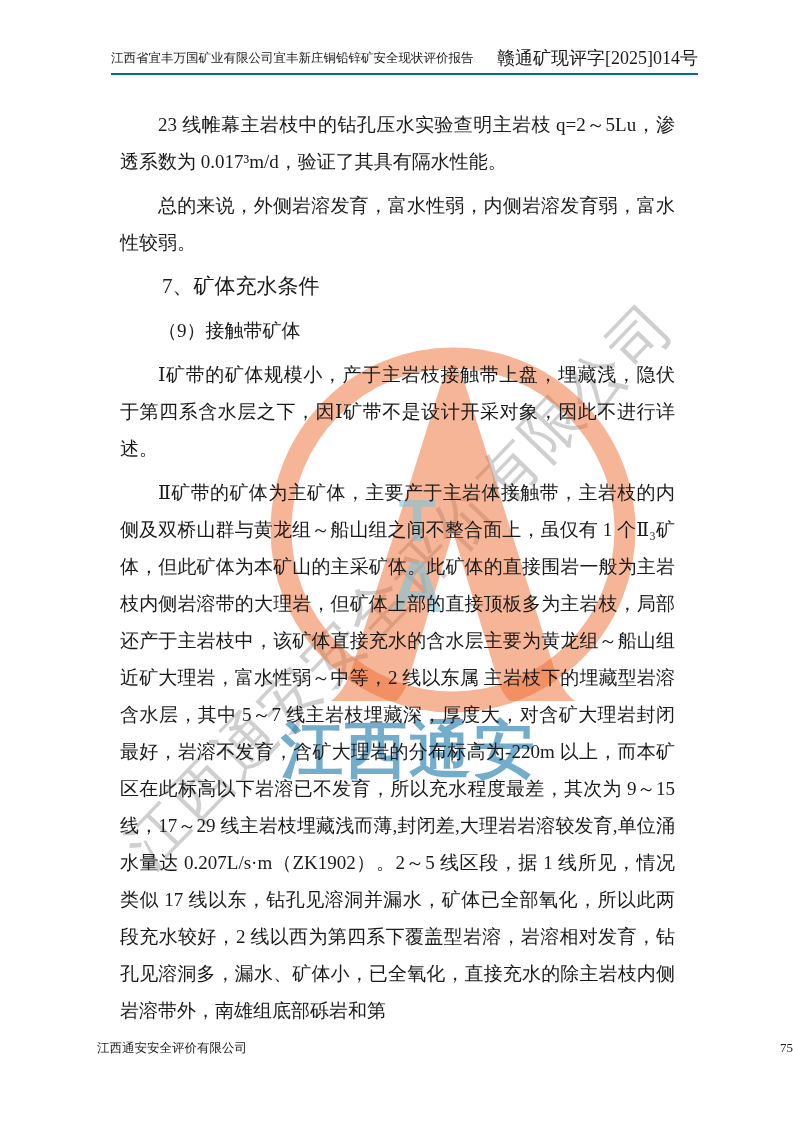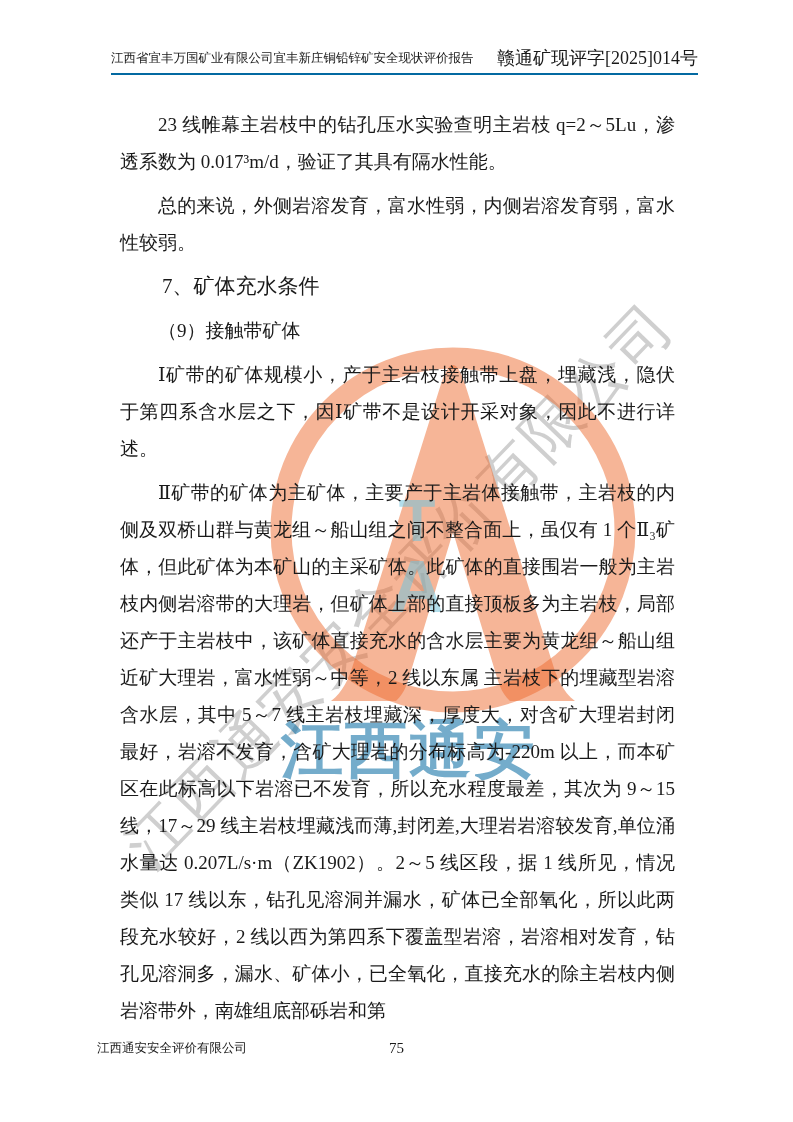--- a/index.html
+++ b/index.html
@@ -33,21 +33,21 @@
   .body-text p{margin:7px;text-indent:2em;}
   .body-text p.heading{font-weight:normal;font-size:21px;}
 
   
   .footer-company{
     position:absolute;left:97px;top:1040px;
     font-size:12.5px;z-index:3;
   }
   .footer-page{
     position:absolute;left:0;right:0;top:1040px;
-    text-align:center;font-size:15px;z-index:3;
+    text-align:right;font-size:13px;z-index:3;
   }
 
   
   .wm{position:absolute;z-index:1;pointer-events:none;}
   .wm-diagonal{
     left:-12px;top:543px;width:824px;height:84px;
     line-height:84px;text-align:center;
     font-size:60px;letter-spacing:3px;
     color:#c7c7c7;opacity:.85;
     transform:rotate(-46deg);

